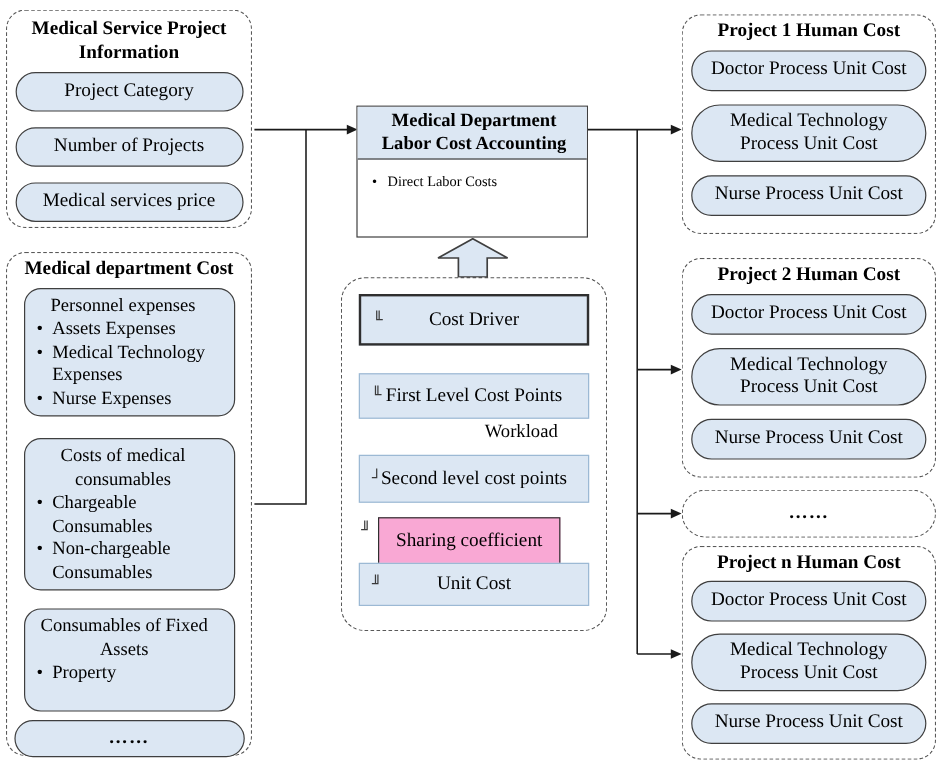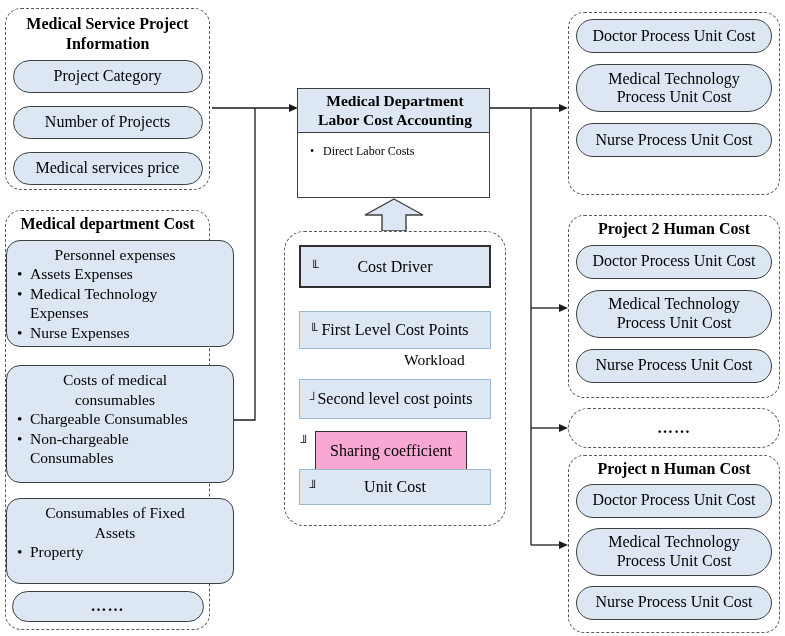--- a/index.html
+++ b/index.html
@@ -17,21 +17,21 @@
     text-align:center;font-weight:bold;font-size:16px;line-height:1.22;
     padding:5px 6px 0 6px;
   }
   .pill{
     border:1.2px solid #3f3f3f;border-radius:18px;background:#dce7f3;
     width:190px;margin:0 auto;display:flex;align-items:center;justify-content:center;
     text-align:center;font-size:16px;line-height:1.15;box-sizing:border-box;
   }
   .rbox{
     border:1.2px solid #3f3f3f;border-radius:14px;background:#dce7f3;
-    width:228px;margin:0 auto;box-sizing:border-box;
+    width:176px;margin:0 auto;box-sizing:border-box;
     font-size:15.5px;line-height:1.26;padding:4px 18px 4px 8px;
   }
   .rbox .heading{text-align:center;}
   .bullet{position:relative;padding-left:15px;}
   .bullet::before{content:"\2022";position:absolute;left:2px;}
   .acct{
     position:absolute;left:297px;top:88px;width:193px;height:110px;
     border:1.6px solid #3f3f3f;background:#ffffff;box-sizing:border-box;
   }
   .acct-head{
@@ -143,20 +143,21 @@
     <div class="step" style="left:30px;top:199px;width:152px;height:40px;background:#f9a8d4;border:1.2px solid #2f2f2f;">
       <span>Sharing coefficient</span>
     </div>
     <div class="step" style="top:237px;height:36px;border:1.6px solid #9cb9d4;">
       <span class="glyph">╜</span>
       <span>Unit Cost</span>
     </div>
   </div>
 
   <div class="dashed-box" style="left:568px;top:12px;width:212px;height:183px;">
+    <div class="grp-title" style="padding-top:3px;">Project 1 Human Cost</div>
     <div class="pill" style="width:196px;height:34px;margin-top:6px;">Doctor Process Unit Cost</div>
     <div class="pill" style="width:196px;height:48px;margin-top:11px;border-radius:24px;padding:0 22px;">Medical Technology Process Unit Cost</div>
     <div class="pill" style="width:196px;height:34px;margin-top:11px;">Nurse Process Unit Cost</div>
   </div>
 
   <div class="dashed-box" style="left:568px;top:215px;width:212px;height:183px;">
     <div class="grp-title" style="padding-top:3px;">Project 2 Human Cost</div>
     <div class="pill" style="width:196px;height:34px;margin-top:6px;">Doctor Process Unit Cost</div>
     <div class="pill" style="width:196px;height:48px;margin-top:11px;border-radius:24px;padding:0 22px;">Medical Technology Process Unit Cost</div>
     <div class="pill" style="width:196px;height:34px;margin-top:11px;">Nurse Process Unit Cost</div>

